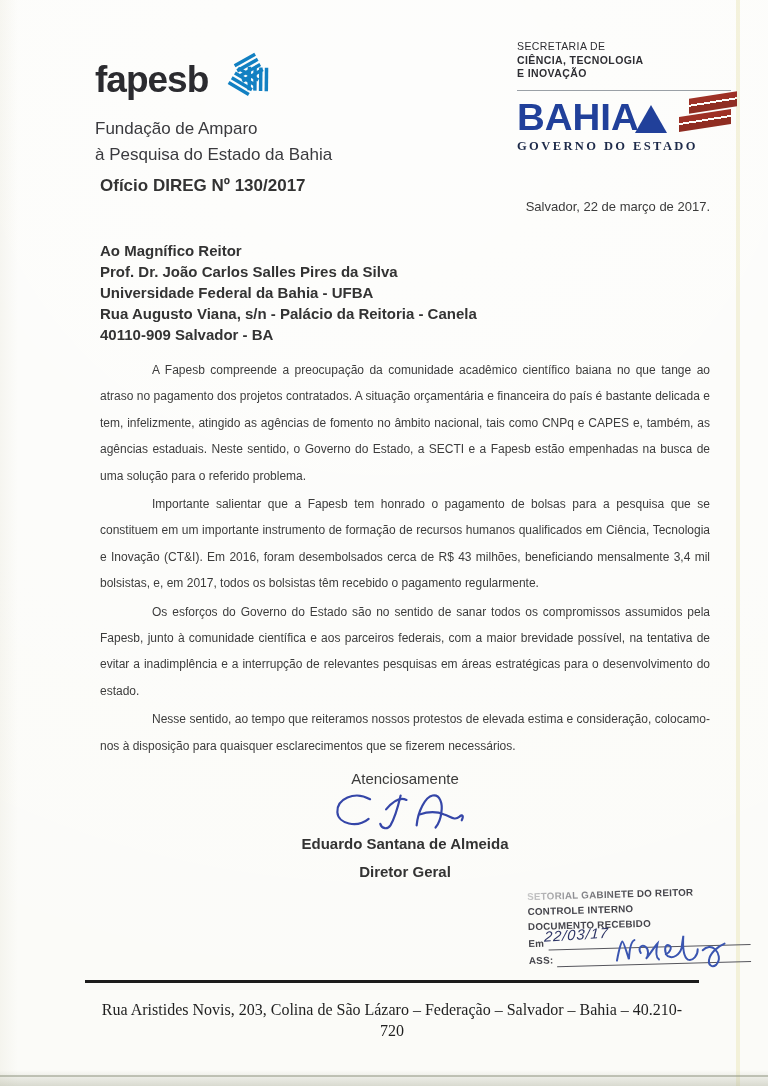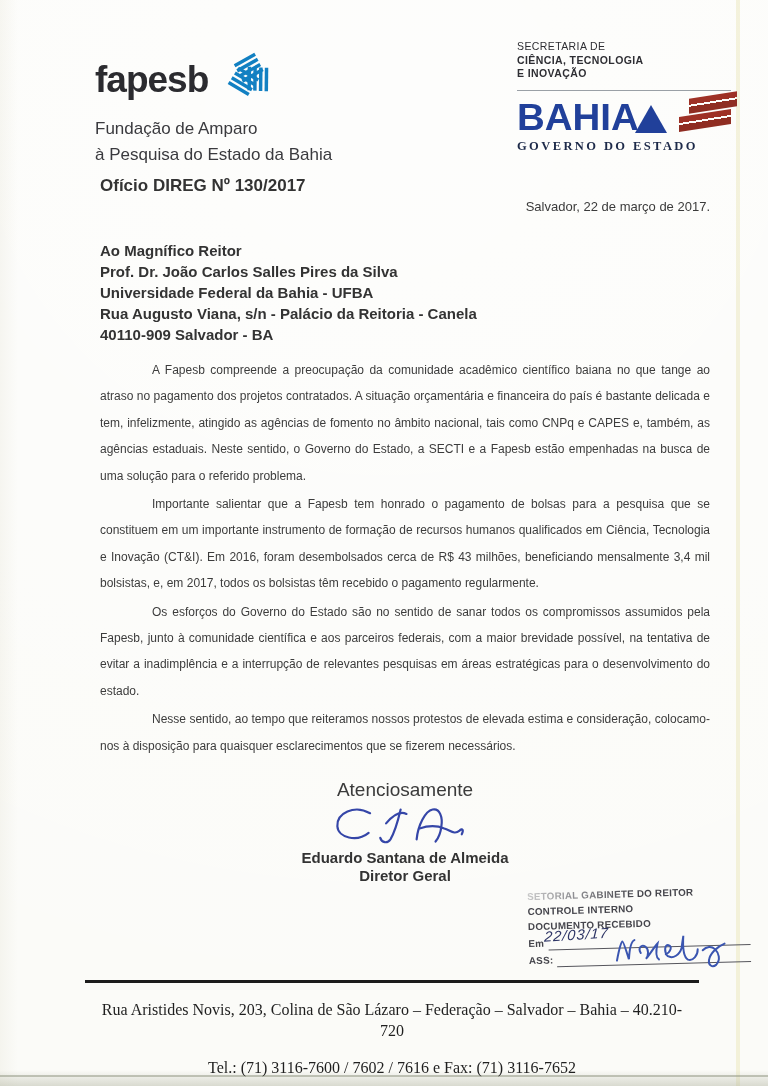--- a/index.html
+++ b/index.html
@@ -44,24 +44,24 @@
   .governo{margin-top:6px;font-size:12.5px;font-weight:700;letter-spacing:2.4px;color:#1d2a49;white-space:nowrap;font-family:Liberation Serif, serif;}
 
   
   .letter{position:absolute;left:100px;top:176px;width:610px;}
   .ref{font-size:17px;font-weight:700;color:#333;}
   .place-date{margin-top:3px;text-align:right;font-size:13px;color:#3b3b3b;}
   .recipient{margin-top:26px;font-size:15px;font-weight:700;line-height:21px;color:#333;}
   .salutation{margin:16px 0 0 52px;font-size:15px;font-weight:700;color:#333;}
   .paras{margin-top:12px;}
   .paras p{margin:0 0 2px;font-size:12px;line-height:26.4px;text-align:justify;text-indent:52px;color:#3c3c3c;}
-  .closing{margin-top:20px;text-align:center;font-size:19px;color:#3b3b3b;}
+  .closing{margin-top:11px;text-align:center;font-size:15px;color:#3b3b3b;}
   .sig-ink{display:block;margin:0 auto -4px;width:160px;height:52px;}
   .signer-name{text-align:center;font-size:15px;font-weight:700;color:#333;}
-  .signer-role{text-align:center;font-size:15px;font-weight:700;color:#333;margin-top:1px;}
+  .signer-role{text-align:center;font-size:15px;font-weight:700;color:#333;margin-top:11px;}
 
   
   .stamp{position:absolute;left:528px;top:886px;width:222px;transform:rotate(-1.6deg);
     font-size:9.8px;font-weight:700;letter-spacing:.25px;color:#45454c;line-height:15px;}
   .stamp .l1{-webkit-mask-image:linear-gradient(90deg, rgba(0,0,0,.28), #000 48%);
     mask-image:linear-gradient(90deg, rgba(0,0,0,.28), #000 48%);}
   .stamp-row{position:relative;display:flex;align-items:flex-end;margin-top:2px;}
   .stamp-row .fill{flex:1;border-bottom:1.2px solid #55555c;margin-left:4px;height:12px;}
   .hand-date{position:absolute;left:16px;top:-7px;font-size:14.5px;font-weight:400;
     font-style:italic;transform:skewX(-7deg) rotate(-2deg);color:#2e3566;letter-spacing:1px;white-space:nowrap;}
@@ -186,16 +186,15 @@
           <path d="M55 21 C60 19 62 13 58 12 C54 11 53 19 57 23 C62 26 69 22 71 15 C72 8 73 4 73 3 C72 14 72 24 77 27 C82 29 87 23 87 17"></path>
           <path d="M92 18 C96 14 101 14 104 17 C108 21 110 28 105 33 C101 36 97 33 98 28 C99 22 106 15 114 12"></path>
         </g>
       </svg>
     </div>
   </div>
 
   <div class="footer">
     <div class="footer-rule"></div>
     <p>Rua Aristides Novis, 203, Colina de São Lázaro – Federação – Salvador – Bahia – 40.210-720</p>
-    <p>Tel.: (71) 3116-7600 / 7602 / 7616 e Fax: (71) 3116-7652</p>
   </div>
 
 </div>
 
 </body></html>

